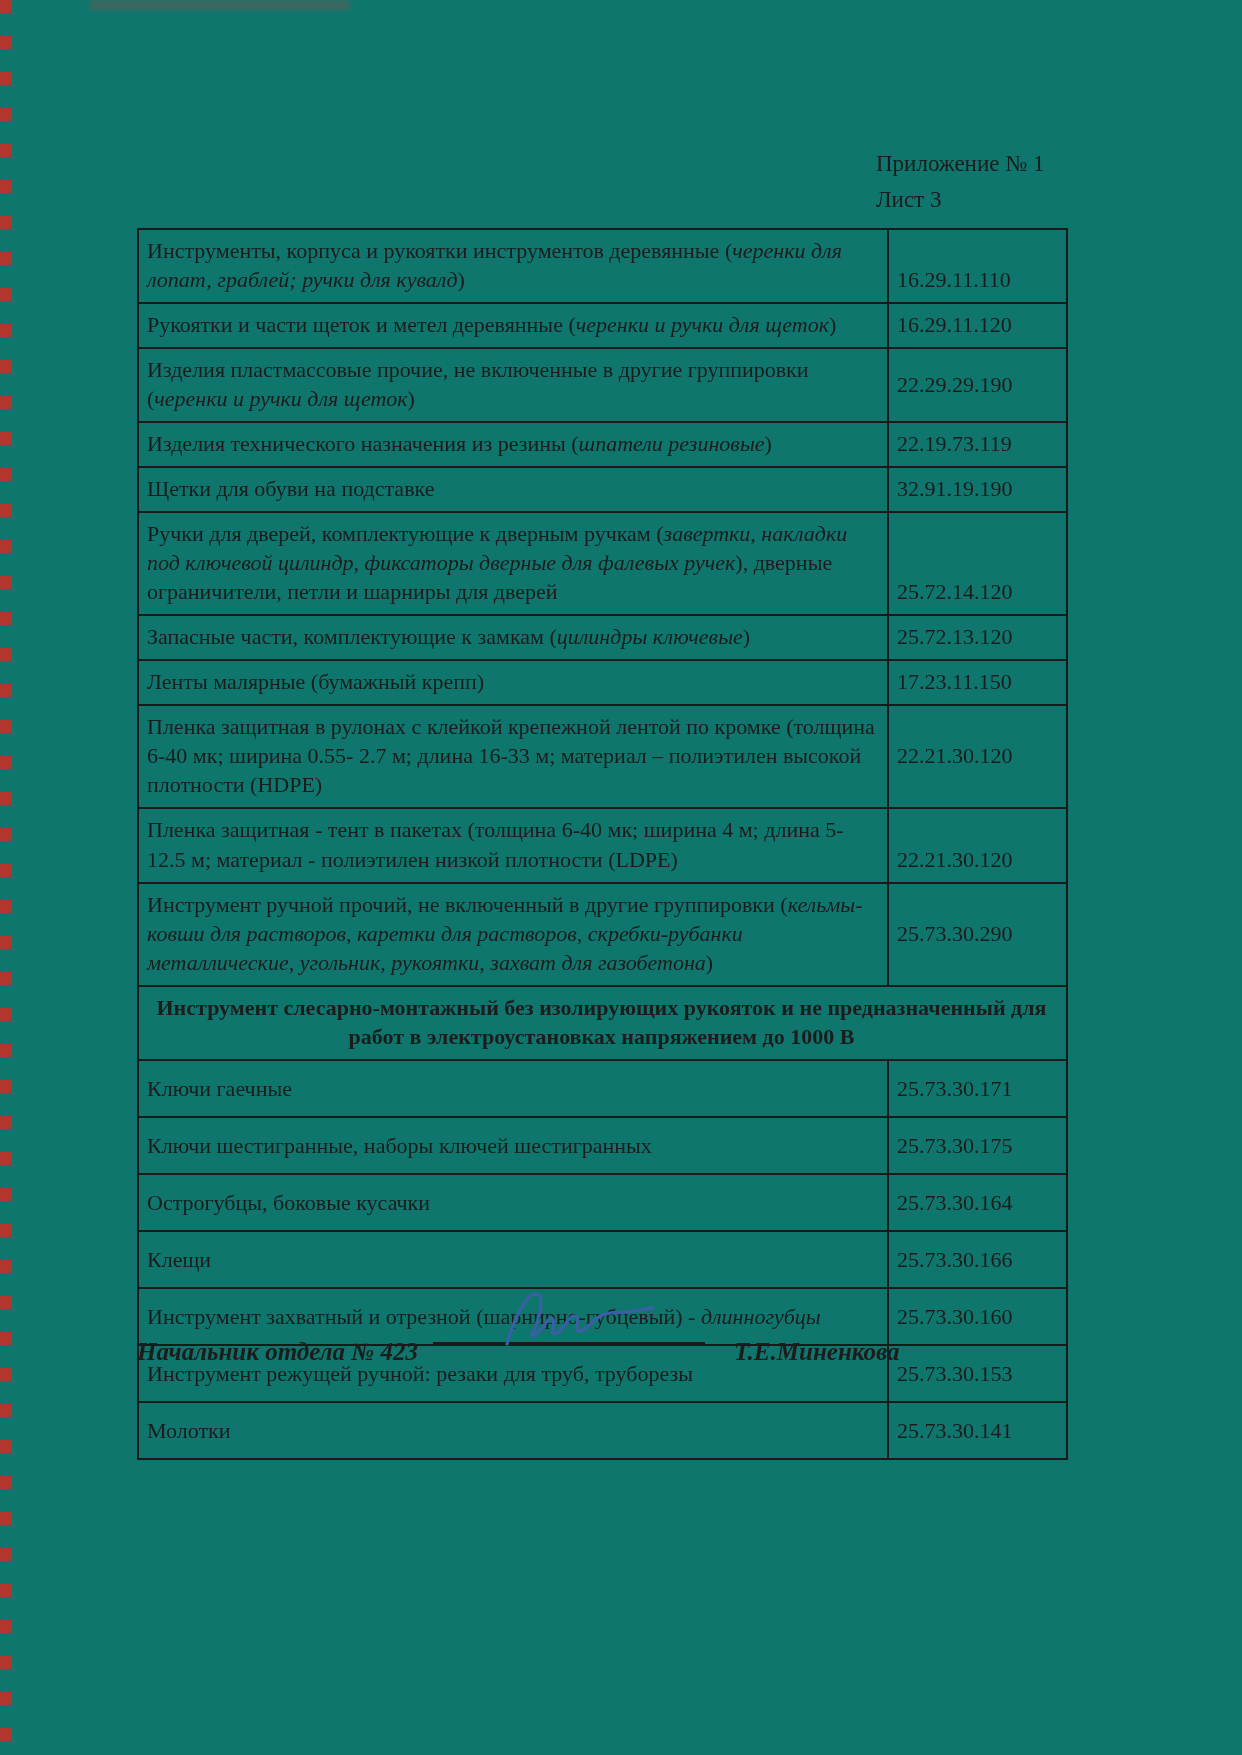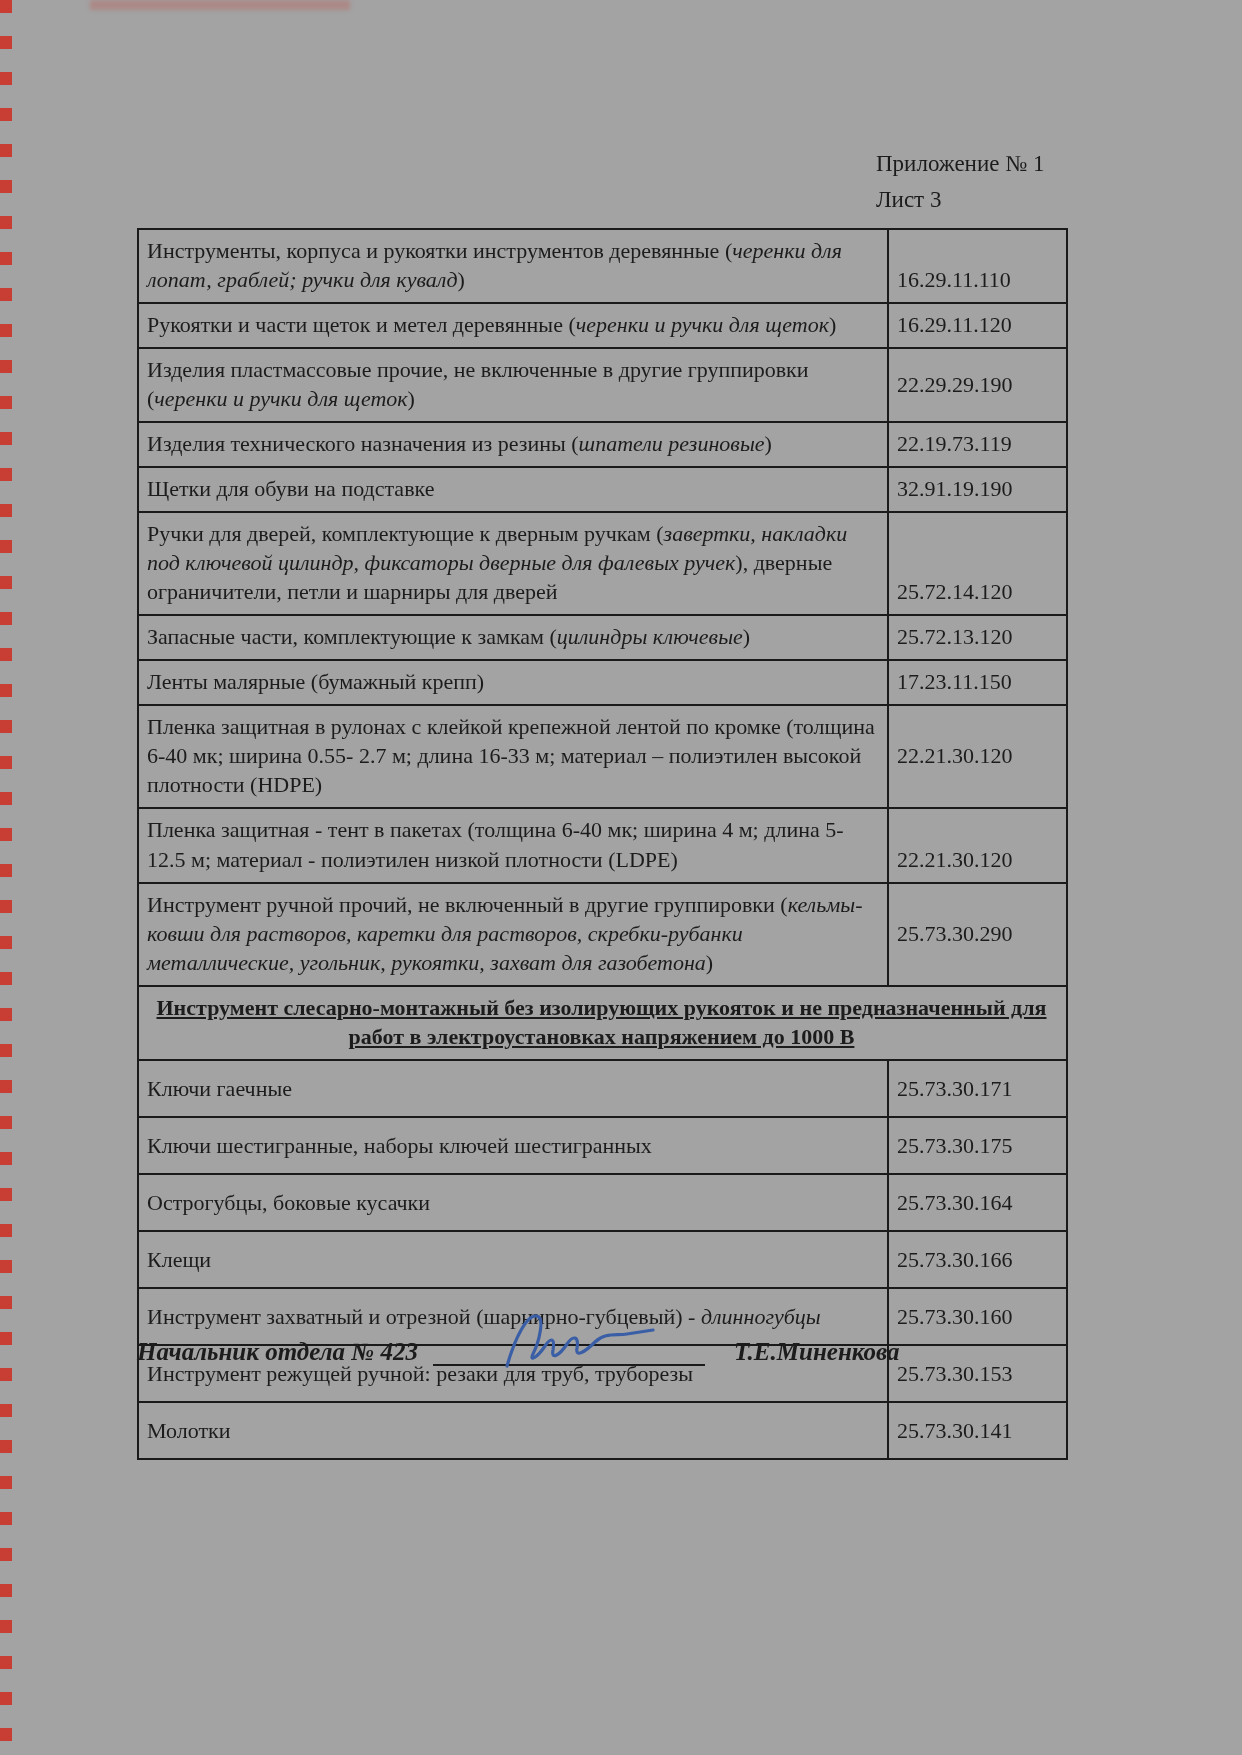--- a/index.html
+++ b/index.html
@@ -5,21 +5,21 @@
   html, body {
     margin: 0;
     padding: 0;
     background: #d9d9d9;
   }
   .page {
     position: relative;
     width: 1242px;
     height: 1755px;
     margin: 0 auto;
-    background: #a3a3a3;
+    background: #0f766e;
     font-family: "Liberation Serif", serif;
     color: #1c1c1c;
     overflow: hidden;
     box-shadow: 0 0 6px rgba(0,0,0,0.25);
   }
   
   .edge-marks {
     position: absolute;
     left: 0;
     top: 0;
@@ -71,32 +71,31 @@
     width: 159px;
     white-space: nowrap;
   }
   td.code-cell.bottom { vertical-align: bottom; }
   td.desc-cell .it { font-style: italic; }
   tr.simple td { padding-top: 13px; padding-bottom: 13px; }
   td.section-cell {
     font-weight: bold;
     text-align: center;
     padding: 8px 14px 10px 14px;
-    text-decoration: underline;
   }
   .doc-footer {
     position: absolute;
     left: 137px;
     top: 1338px;
     width: 1045px;
     font-size: 25px;
     font-weight: bold;
     font-style: italic;
     display: flex;
-    align-items: flex-end;
+    align-items: flex-start;
     white-space: nowrap;
     gap: 11px;
   }
   .sig-line {
     position: relative;
     display: inline-block;
     width: 272px;
     height: 4px;
     border-bottom: 2px solid #1b1b1b;
     margin: 0 4px;

